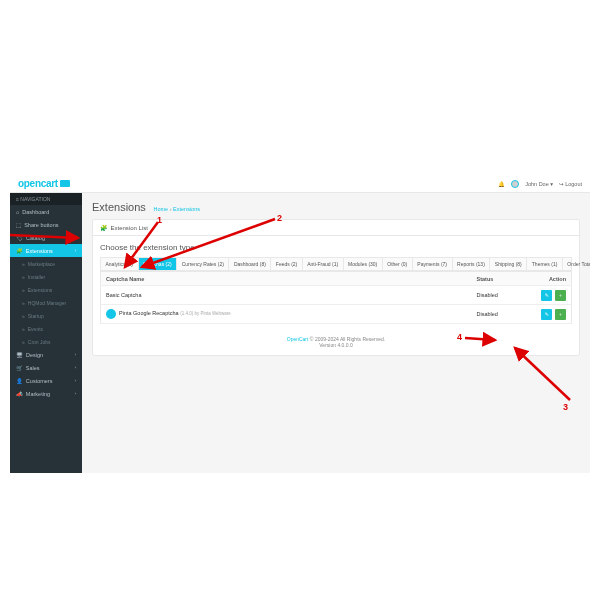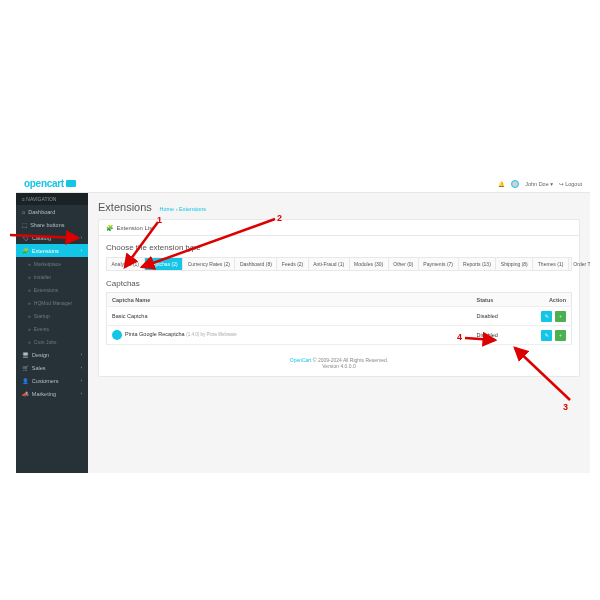--- a/index.html
+++ b/index.html
@@ -1,17 +1,17 @@
 <!DOCTYPE html>
 <html><head>
 <meta charset="utf-8">
 <style>
 *{margin:0;padding:0;box-sizing:border-box;font-family:"Helvetica Neue",Arial,sans-serif}
 body{background:#fff;width:600px;height:600px;overflow:hidden;position:relative}
-.frame{position:absolute;top:175px;left:16px;right:10px;height:298px;background:#f5f5f5;font-size:6px;color:#333}
+.frame{position:absolute;top:175px;left:10px;right:10px;height:298px;background:#f5f5f5;font-size:6px;color:#333}
 .topbar{height:18px;background:#fff;border-bottom:1px solid #e8e8e8;display:flex;align-items:center;padding:0 8px}
 .logo{color:#13c5e6;font-weight:bold;font-size:10px;letter-spacing:-0.3px}
 .logo-cart{display:inline-block;width:10px;height:7px;background:#13c5e6;margin-left:2px;border-radius:1px}
 .topbar-right{margin-left:auto;display:flex;align-items:center;gap:6px;font-size:5.5px;color:#666}
 .avatar{width:8px;height:8px;border-radius:50%;background:#d0d0d0;border:1px solid #13c5e6}
 .main{display:flex;height:calc(100% - 18px)}
 .sidebar{width:72px;background:#263238;color:#b0bec5;font-size:5.5px}
 .sidebar-hdr{background:#1a2226;padding:3px 6px;font-size:5px;color:#8a9498}
 .nav-item{padding:3.5px 6px;display:flex;align-items:center;gap:3px;cursor:pointer}
 .nav-item.sub{padding-left:12px;color:#6a7a82;font-size:5px}
@@ -96,21 +96,20 @@
             <div class="tab">Feeds (2)</div>
             <div class="tab">Anti-Fraud (1)</div>
             <div class="tab">Modules (30)</div>
             <div class="tab">Other (0)</div>
             <div class="tab">Payments (7)</div>
             <div class="tab">Reports (13)</div>
             <div class="tab">Shipping (8)</div>
             <div class="tab">Themes (1)</div>
             <div class="tab">Order Totals (10)</div>
           </div>
-          <div class="subhead">Captchas</div>
           <table class="tbl">
             <thead>
                 <tr>
               <th>Captcha Name</th>
               <th style="width:60px">Status</th>
               <th style="width:40px">Action</th>
             </tr>
               </thead>
             <tbody>
               <tr>

